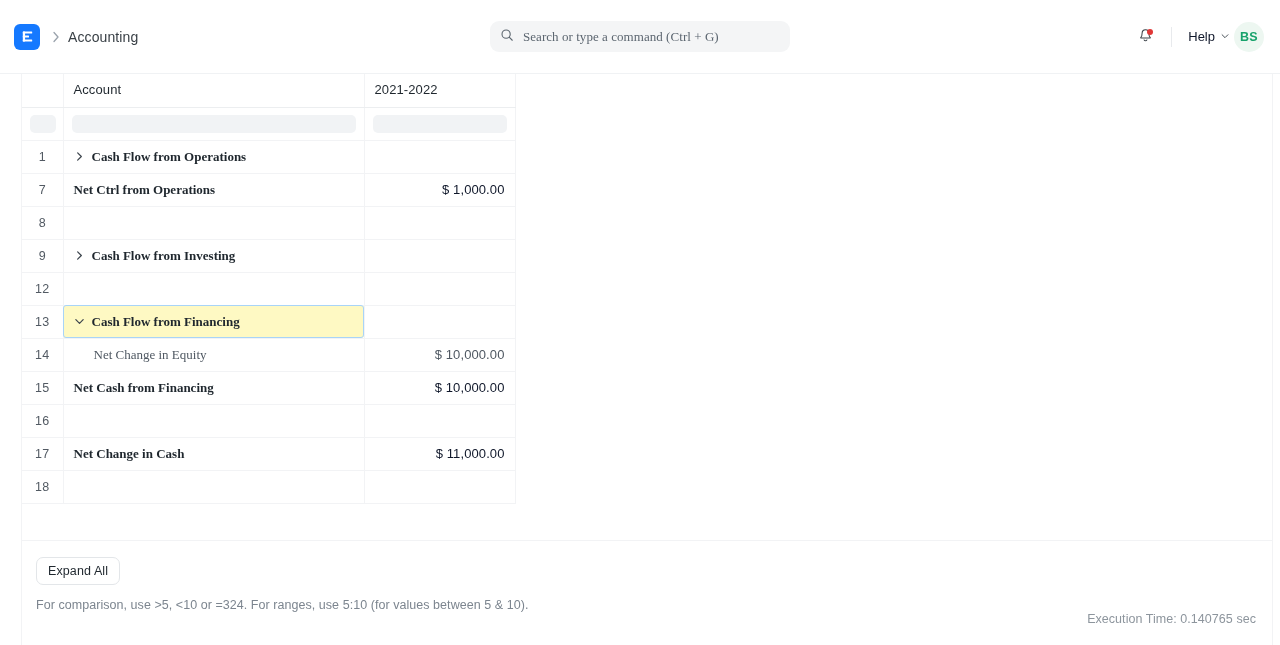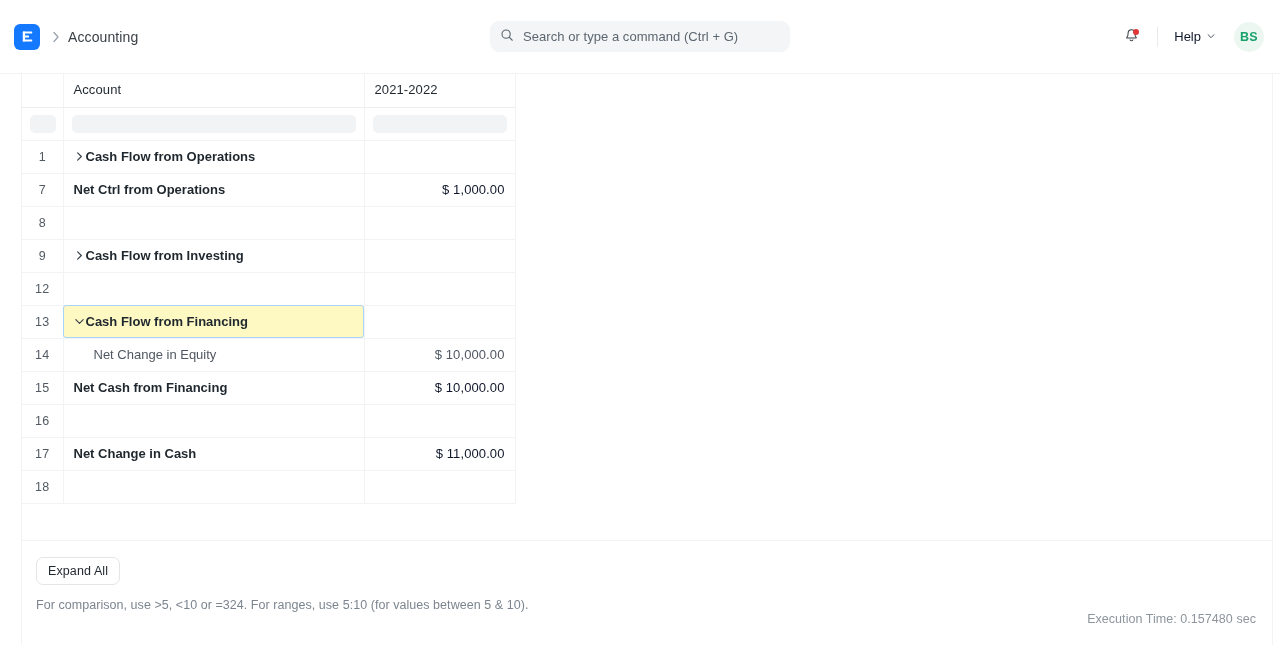--- a/index.html
+++ b/index.html
@@ -79,21 +79,21 @@
     align-items: center;
     padding: 0 10px;
     gap: 9px;
     cursor: text;
   }
   .search-box svg { flex: none; }
   .search-input {
     border: none;
     outline: none;
     background: transparent;
-    font-family: Liberation Sans, sans-serif;
+    font-family: Liberation Serif, serif;
     font-size: 13px;
     color: #4a5259;
     width: 100%;
     padding: 0;
     letter-spacing: .05px;
   }
   .search-input::placeholder { color: #5c6670; opacity: 1; }
 
   .nav-right {
     margin-left: auto;
@@ -144,21 +144,20 @@
     width: 30px;
     height: 30px;
     border-radius: 50%;
     background: #edf7f1;
     color: #17a26b;
     font-size: 12.5px;
     font-weight: 600;
     display: flex;
     align-items: center;
     justify-content: center;
-    margin-left: 14px;
     letter-spacing: .3px;
     cursor: pointer;
   }
 
   
   .page {
     width: 1280px;
     height: 582px;
     background: #ffffff;
     display: flex;
@@ -234,20 +233,22 @@
     color: #0f172a;
     letter-spacing: .1px;
   }
 
   .bold { font-weight: bold; }
   .muted { color: #4f5862; }
 
   .tree-row {
     display: flex;
     align-items: center;
+    gap: 6px;
+    font-family: Liberation Serif, serif;
   }
 
   .chev {
     width: 12px;
     height: 12px;
     flex: none;
     display: inline-flex;
     align-items: center;
     justify-content: center;
     cursor: pointer;
@@ -516,17 +517,17 @@
           </tbody>
       </table>
     </div>
 
     <div class="report-footer">
       <button class="expand-btn" type="button">Expand All</button>
       <div class="hint">For comparison, use &gt;5, &lt;10 or =324. For ranges, use 5:10 (for values between 5 &amp; 10).</div>
     </div>
 
     <div class="status-bar">
-      <span class="exec-time">Execution Time: 0.157480 sec</span>
+      <span class="exec-time">Execution Time: 0.140765 sec</span>
     </div>
 
   </div>
 </div>
 
 </body></html>

